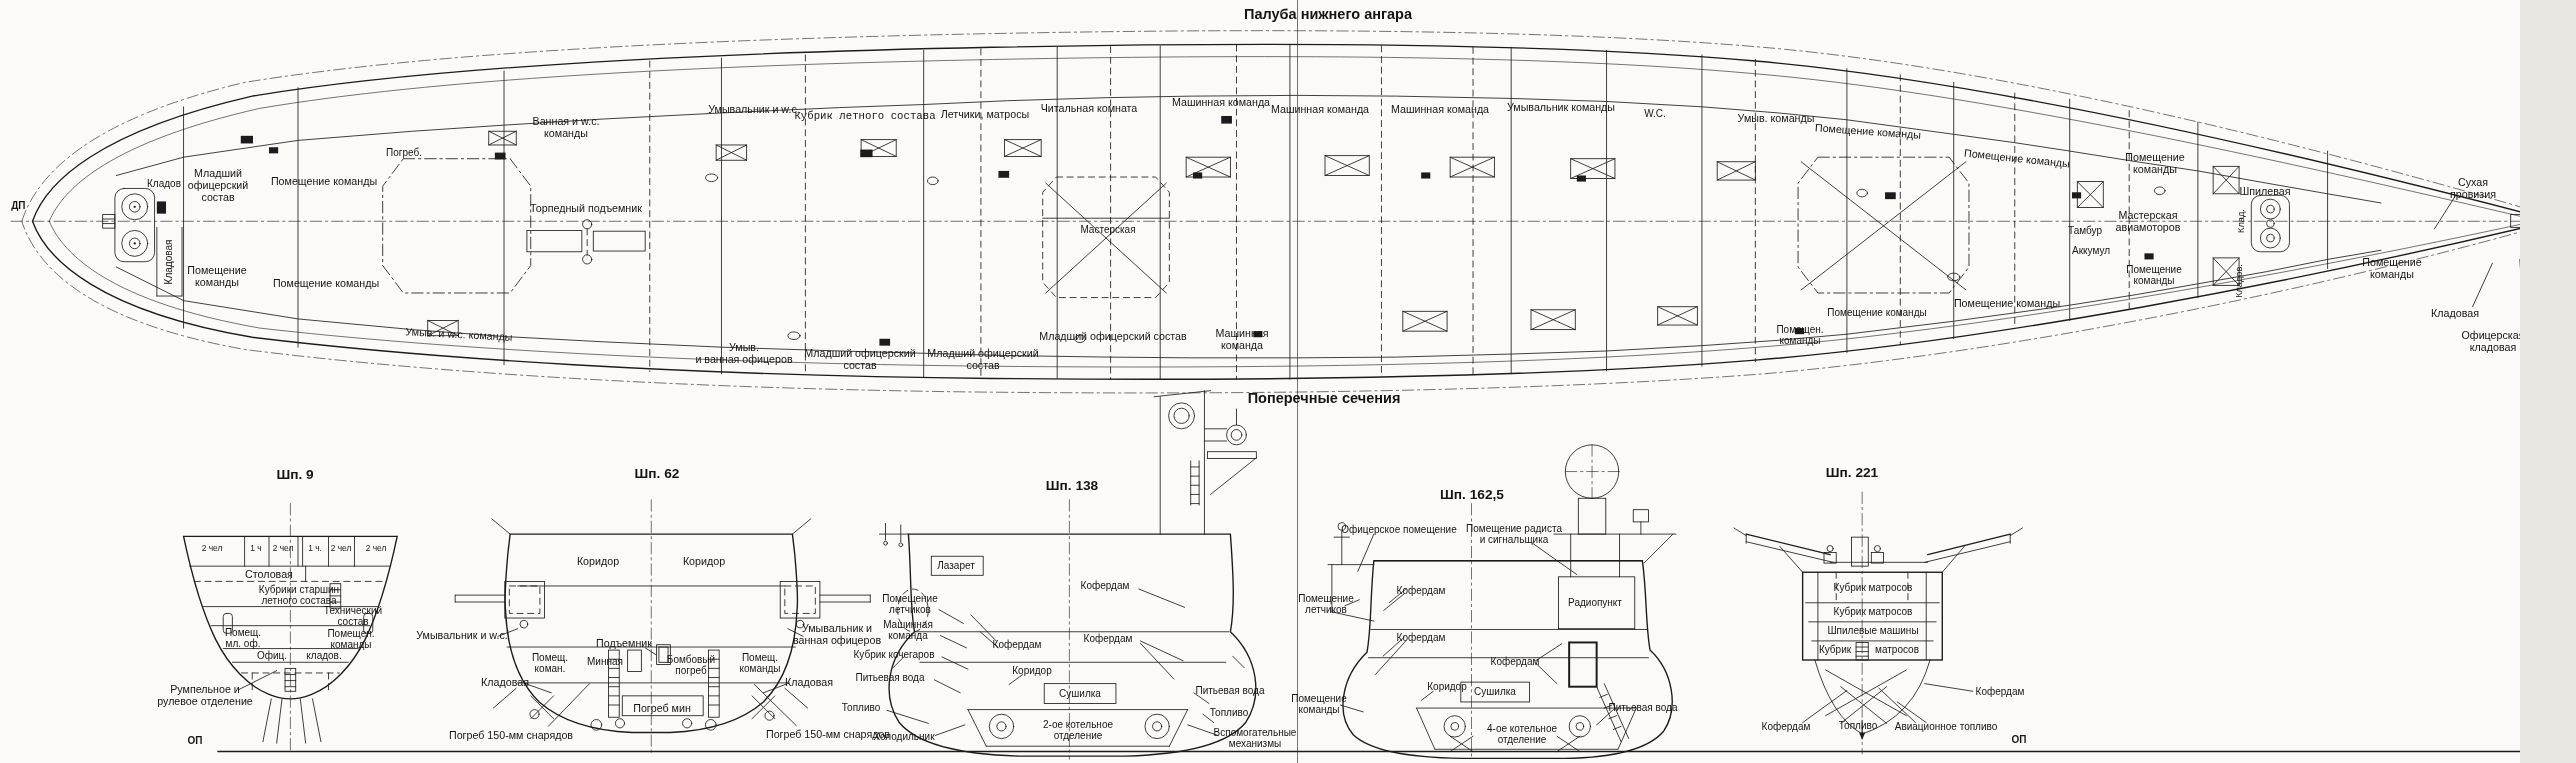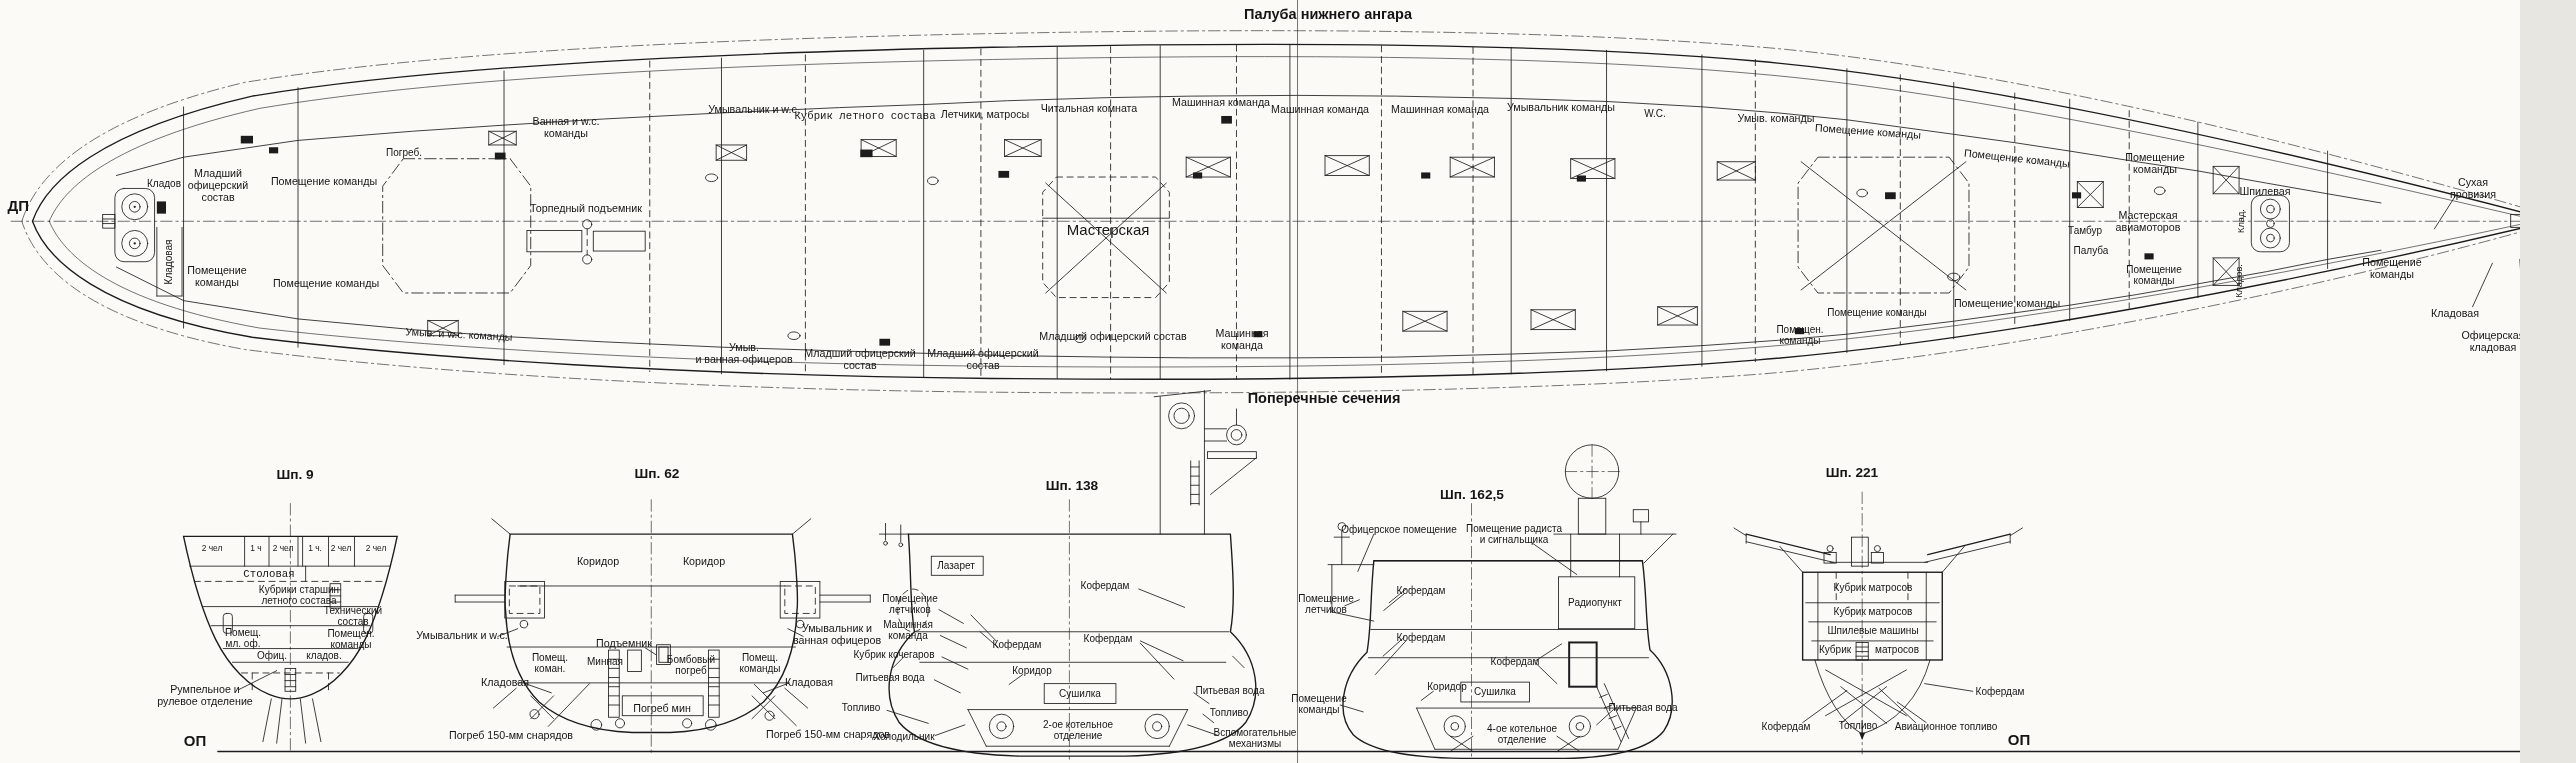--- a/index.html
+++ b/index.html
@@ -8,21 +8,21 @@
   #art{position:absolute;left:0;top:0;}
   #art *{stroke:#1c1c1c;fill:none;stroke-width:1.1;stroke-linecap:round;}
   #art .thick{stroke-width:1.8;}
   #art .thin{stroke-width:.8;}
   #art .bold{stroke-width:2.6;}
   #art .dash{stroke-dasharray:8 6;}
   #art .dd{stroke-dasharray:15 5 3 5;}
   #art .fillb{fill:#1c1c1c;stroke:none;}
   .lbl{position:absolute;transform:translate(-50%,-50%);font-size:10.7px;line-height:1.12;
        text-align:center;white-space:pre-line;}
-  .s15{font-size:15px;} .s13{font-size:10px;} .s12{font-size:9.2px;} .s11{font-size:8.4px;}
+  .s15{font-size:10px;} .s13{font-size:10px;} .s12{font-size:9.2px;} .s11{font-size:8.4px;}
   .b{font-weight:bold;}
   .t{font-size:14.5px;font-weight:bold;}
   .n{font-size:13.7px;font-weight:bold;}
   .vert{writing-mode:vertical-rl;transform:translate(-50%,-50%) rotate(180deg);}
   .rot3{transform:translate(-50%,-50%) rotate(3deg);}
   .rot4{transform:translate(-50%,-50%) rotate(4deg);}
   .rot6{transform:translate(-50%,-50%) rotate(6deg);}
 </style>
 </head>
 <body>
@@ -500,21 +500,21 @@
 состав</div>
 <div class="lbl" style="left:1113px;top:336px;">Младший офицерский состав</div>
 <div class="lbl" style="left:1242px;top:339px;">Машинная
 команда</div>
 <div class="lbl s13" style="left:1800px;top:335px;">Помещен.
 команды</div>
 <div class="lbl s13" style="left:1877px;top:313px;">Помещение команды</div>
 <div class="lbl" style="left:2155px;top:163px;">Помещение
 команды</div>
 <div class="lbl s13" style="left:2085px;top:231px;">Тамбур</div>
-<div class="lbl s13" style="left:2091px;top:251px;">Палуба</div>
+<div class="lbl s13" style="left:2091px;top:251px;">Аккумул</div>
 <div class="lbl" style="left:2148px;top:221px;">Мастерская
 авиамоторов</div>
 <div class="lbl s13" style="left:2154px;top:275px;">Помещение
 команды</div>
 <div class="lbl" style="left:2007px;top:303px;">Помещение команды</div>
 <div class="lbl" style="left:2265px;top:191px;">Шпилевая</div>
 <div class="lbl vert s12" style="left:2241px;top:221px;">Клад.</div>
 <div class="lbl vert s12" style="left:2239px;top:281px;">Кладов.</div>
 <div class="lbl" style="left:2392px;top:268px;">Помещение
 команды</div>
@@ -522,21 +522,21 @@
 <div class="lbl" style="left:2455px;top:313px;">Кладовая</div>
 <div class="lbl" style="left:2493px;top:341px;">Офицерская кладовая</div>
 
 <div class="lbl n" style="left:295px;top:475px;">Шп. 9</div>
 <div class="lbl s11" style="left:212px;top:549px;">2 чел</div>
 <div class="lbl s11" style="left:256px;top:549px;">1 ч</div>
 <div class="lbl s11" style="left:283px;top:549px;">2 чел</div>
 <div class="lbl s11" style="left:315px;top:549px;">1 ч.</div>
 <div class="lbl s11" style="left:341px;top:549px;">2 чел</div>
 <div class="lbl s11" style="left:376px;top:549px;">2 чел</div>
-<div class="lbl" style="left:269px;top:574px;font-family:Liberation Mono, monospace;">Столовая</div>
+<div class="lbl" style="left:269px;top:574px;">Столовая</div>
 <div class="lbl s13" style="left:299px;top:595px;">Кубрики старшин
 летного состава</div>
 <div class="lbl s13" style="left:353px;top:616px;">Технический
 состав</div>
 <div class="lbl s13" style="left:243px;top:638px;">Помещ.
 мл. оф.</div>
 <div class="lbl s13" style="left:351px;top:639px;">Помещен.
 команды</div>
 <div class="lbl s13" style="left:272px;top:656px;">Офиц.</div>
 <div class="lbl s13" style="left:324px;top:656px;">кладов.</div>

